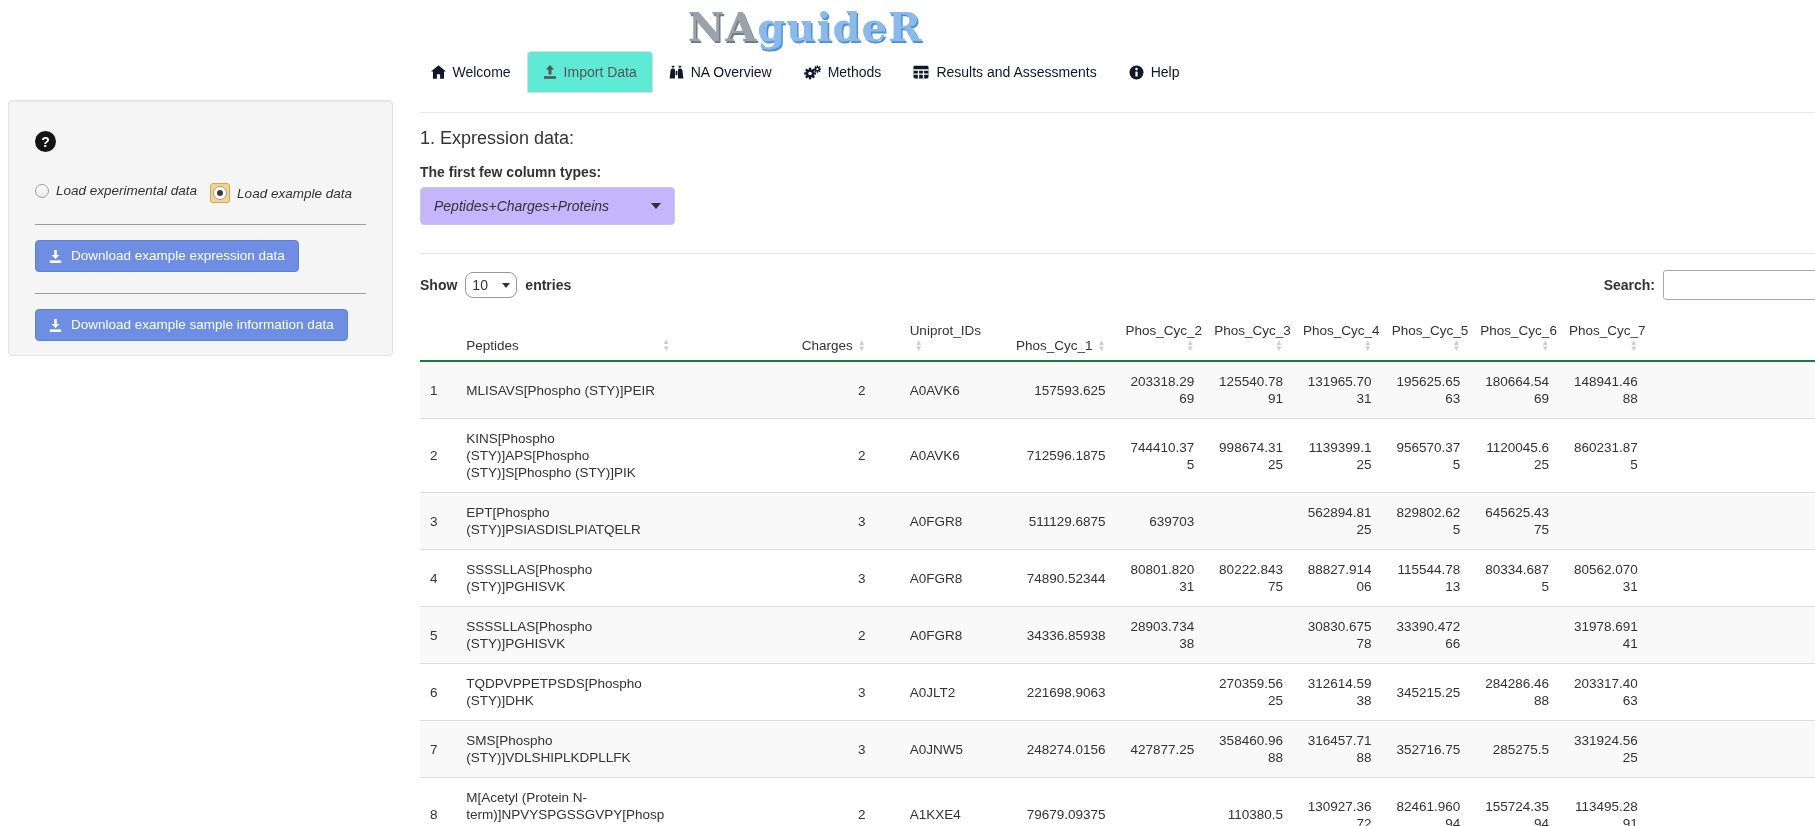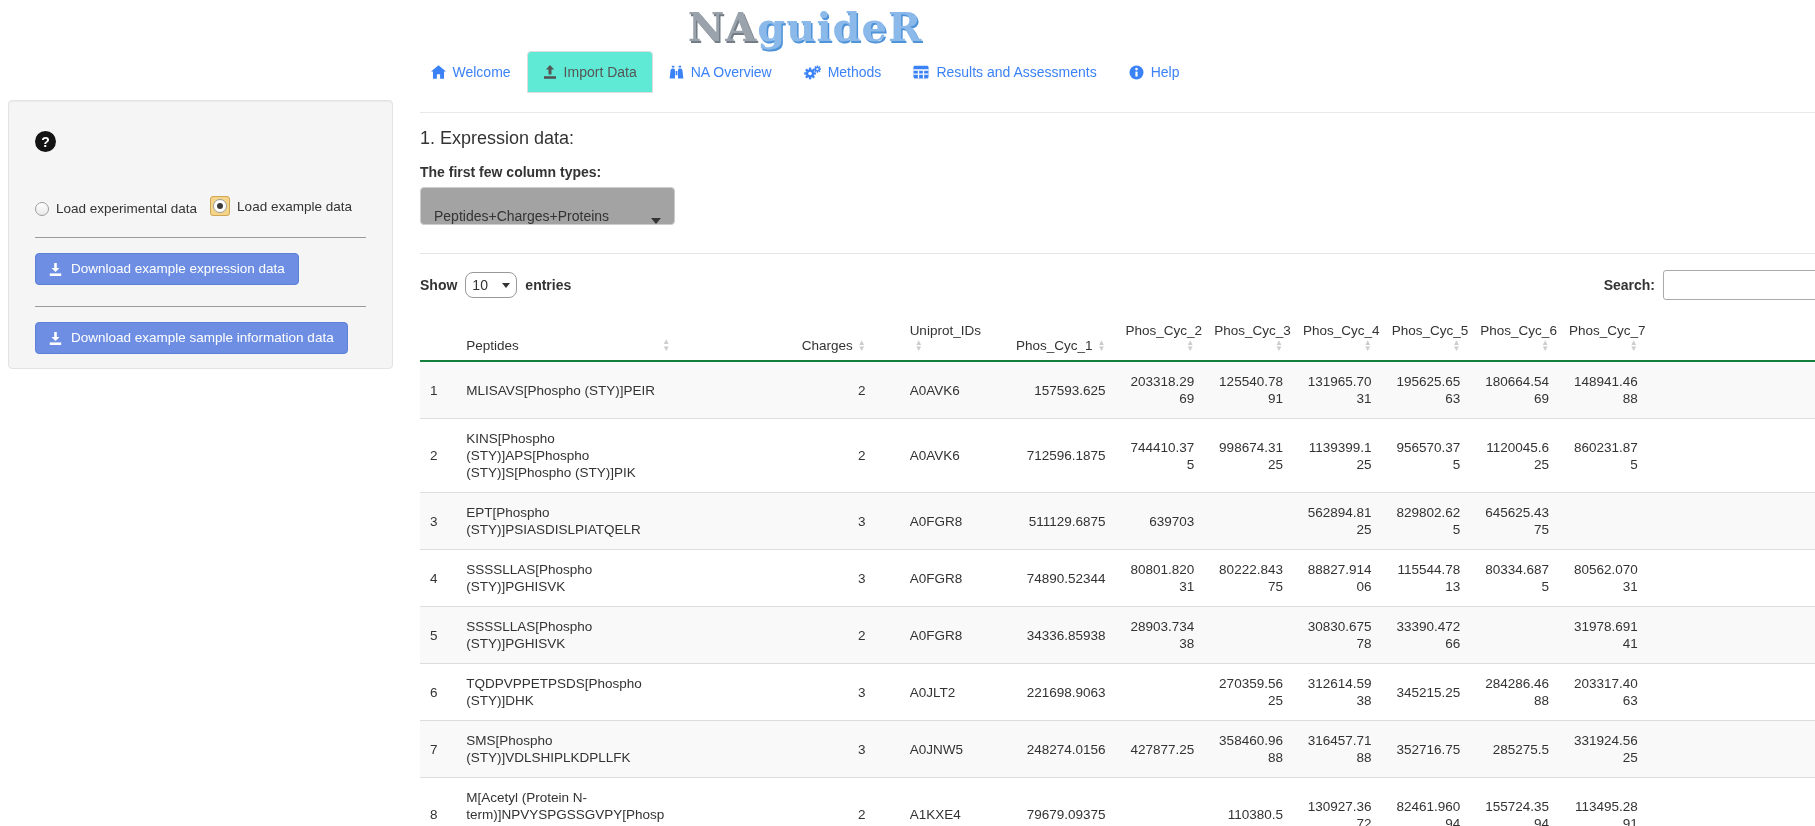--- a/index.html
+++ b/index.html
@@ -14,35 +14,35 @@
   .top-wrap { width:1610px; }
   .logo { text-align:center; padding-top:5px;
     font-family:"DejaVu Serif",serif; font-weight:bold;
     font-size:40px; letter-spacing:1px; line-height:44px; }
   .logo-na   { color:#9aa3ab; text-shadow:1.5px 1.5px 0 #747d86; }
   .logo-blue { color:#8ab9ea; text-shadow:1.5px 1.5px 0 #4f93d8; }
 
   
   .nav { display:flex; justify-content:center; margin-top:2px; align-items:flex-end; }
   .tab { display:flex; align-items:center; gap:7px; padding:10px 15px;
-         color:#3b82f6; cursor:pointer; border:1px solid transparent;
+         color:#0f172a; cursor:pointer; border:1px solid transparent;
          border-radius:4px 4px 0 0; line-height:20px; }
   .tab.active { color:#555; background:#5eead4; border-color:#ddd; }
   .tab svg { display:block; fill:currentColor; }
 
   
   .sidebar { position:absolute; left:8px; top:100px; width:385px;
     background:#f5f5f5; border:1px solid #e3e3e3; border-radius:4px;
     padding:22px 26px 14px 26px; box-shadow:inset 0 1px 1px rgba(0,0,0,.05); }
   .step-title { font-size:22px; font-weight:400; color:#333;
     display:flex; align-items:center; gap:9px; margin-top:8px; }
   .q-icon { width:21px; height:21px; background:#141414; color:#fff;
     border-radius:50%; display:inline-flex; align-items:center; justify-content:center;
     font-size:14px; font-weight:bold; flex:0 0 auto; cursor:pointer; }
-  .radio-row { margin-top:44px; display:flex; align-items:flex-end; gap:13px; font-size:13.5px; color:#333; }
+  .radio-row { margin-top:31px; display:flex; align-items:flex-start; gap:13px; font-size:13.5px; color:#333;font-style:italic; }
   .radio-opt { display:inline-flex; align-items:center; gap:7px; cursor:pointer; }
   .radio-circle { width:14px; height:14px; border-radius:50%;
     border:1px solid #9d9d9d; background:linear-gradient(#fff,#e9e9e9); position:relative; display:inline-block; }
   .radio-circle.checked { background:#fff; }
   .radio-circle.checked::after { content:""; position:absolute; left:3px; top:3px;
     width:6px; height:6px; border-radius:50%; background:#3c3c3c; }
   .radio-focus { background:#f3d488; border:1px solid #cfa754; border-radius:3px;
     padding:2px; display:inline-flex; line-height:0; }
   .side-hr { border:none; border-top:1px solid #9b9b9b; margin:21px 0 0 0; }
   .dl-btn { margin-top:15px; display:inline-flex; align-items:center; gap:9px;
@@ -50,22 +50,22 @@
     padding:6px 13px; font-size:13.5px; line-height:18px; cursor:pointer;
     font-family:inherit; }
   .dl-btn svg { fill:#fff; display:block; }
 
   
   .main { position:absolute; left:420px; top:100px; width:1498px; }
   .main-topline { border:none; border-top:1px solid #e8e8e8; margin:12px 0 0 0; }
   .section-title { font-size:18px; font-weight:400; margin-top:15px; line-height:21px; }
   .col-label { font-weight:bold; margin-top:15px; line-height:17px; }
   .selectize { margin-top:6px; width:255px; height:38px; border:1px solid #ccc;
-    border-radius:4px; background:#a3a3a3; display:flex; align-items:flex-end;
-    justify-content:space-between; padding:0 13px; cursor:pointer; color:#333; }
+    border-radius:4px; background:#c4b5fd; display:flex; align-items:center;
+    justify-content:space-between; padding:0 13px; cursor:pointer; color:#333;font-style:italic; }
   .caret-down { width:0; height:0; border-left:5px solid transparent;
     border-right:5px solid transparent; border-top:6px solid #333; }
   .main-hr { border:none; border-top:1px solid #e5e5e5; margin:28px 0 0 0; }
 
   .dt-controls { display:flex; justify-content:space-between; align-items:center;
     margin-top:16px; height:30px; }
   .show-group { display:flex; align-items:center; gap:8px; font-weight:bold; }
   .len-select { width:52px; height:26px; border:1px solid #999; border-radius:8px;
     background:#fff; display:inline-flex; align-items:center; justify-content:space-between;
     padding:0 6px; font-weight:normal; cursor:pointer; }

